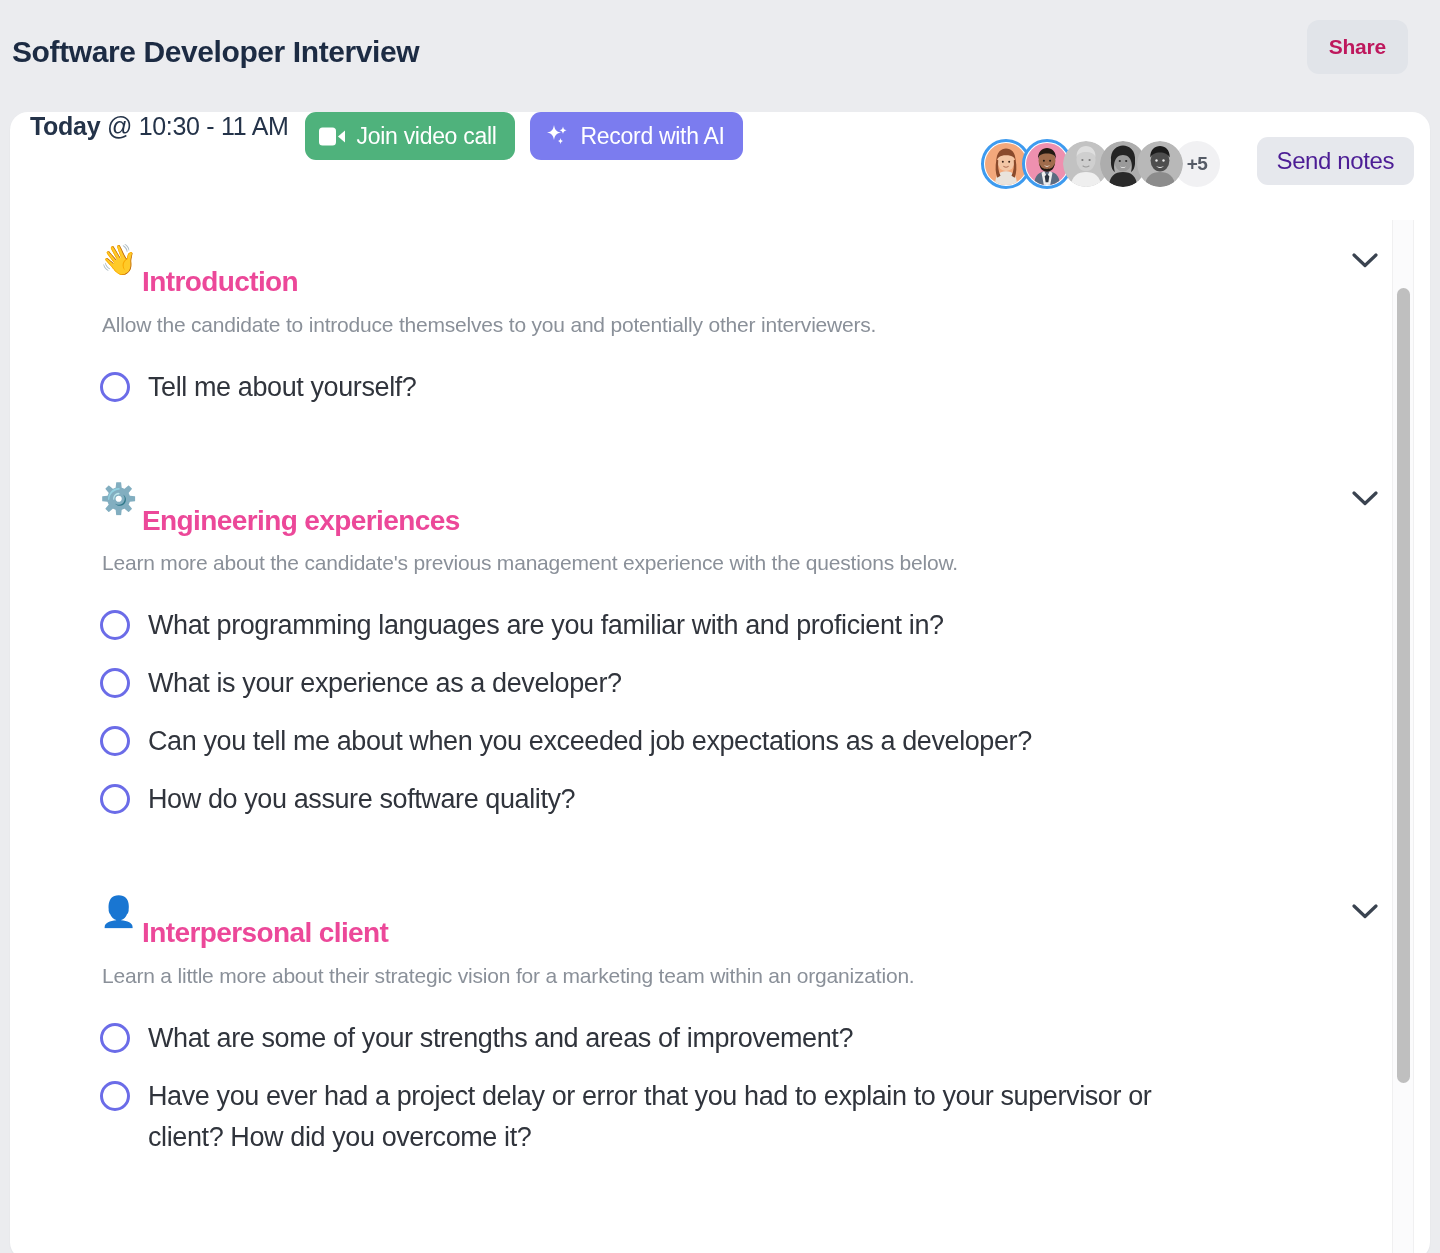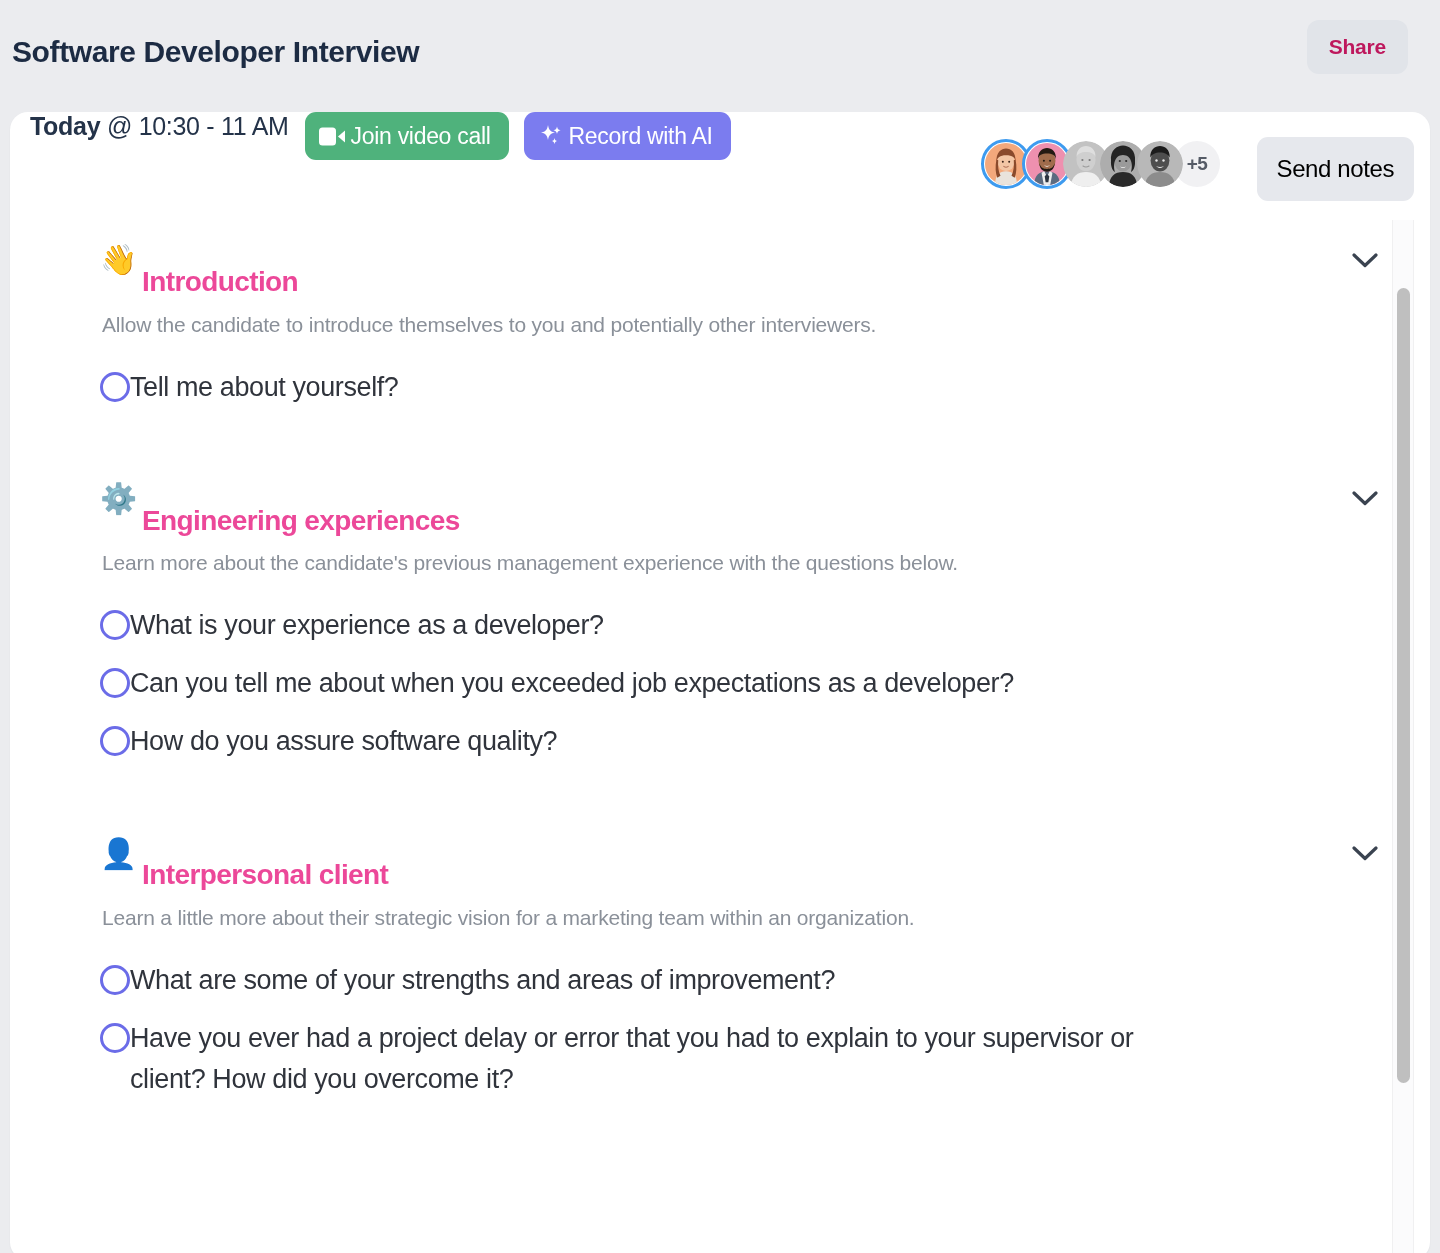--- a/index.html
+++ b/index.html
@@ -81,21 +81,21 @@
     margin-right: 16px;
   }
   .meet-time b { font-weight: bold; }
 
   .pill {
     height: 48px;
     border: none;
     border-radius: 11px;
     display: inline-flex;
     align-items: center;
-    gap: 6px;
+    gap: 12px;
     padding: 0 18px;
     color: #FFFFFF;
     font-family: "Liberation Sans", sans-serif;
     font-size: 23px;
     letter-spacing: -0.3px;
     cursor: pointer;
     white-space: nowrap;
   }
   .pill.join   { background: #4FB27C; padding-left: 14px; }
   .pill.record { background: #7B7CEF; margin-left: 15px; padding-left: 15px; }
@@ -149,26 +149,26 @@
     align-items: center;
     justify-content: center;
     letter-spacing: -0.5px;
     flex: none;
   }
 
   .send-notes {
     position: absolute;
     right: 16px;
     top: 25px;
-    height: 64px;
+    height: 48px;
     padding: 12px 20px;
     border: none;
     border-radius: 11px;
     background: #E6E8ED;
-    color: #000000;
+    color: #4c1d95;
     font-family: "Liberation Sans", sans-serif;
     font-size: 24px;
     letter-spacing: -0.4px;
     cursor: pointer;
     display: flex;
     align-items: center;
   }
 
   
   .scrollwrap {
@@ -214,20 +214,21 @@
     color: #8A9099;
     letter-spacing: -0.2px;
     margin-top: 14px;
     margin-left: 2px;
   }
 
   .qlist { margin-top: 24px; }
   .qrow {
     display: flex;
     align-items: flex-start;
+    gap: 18px;
     padding: 6px 0;
     margin-bottom: 5px;
     cursor: pointer;
   }
   .radio {
     width: 30px;
     height: 30px;
     min-width: 30px;
     border: 3px solid #6B6CE8;
     border-radius: 50%;
@@ -409,20 +410,24 @@
       <span class="sec-emoji">⚙️</span>
       <span class="sec-title">Engineering experiences</span>
       <span class="chev">
         <svg width="26" height="15" viewBox="0 0 26 15" xmlns="http://www.w3.org/2000/svg">
           <path d="M2 2 L13 12.5 L24 2" stroke="#3A4350" stroke-width="3.2" fill="none" stroke-linecap="round" stroke-linejoin="round"></path>
         </svg>
       </span>
     </div>
     <div class="sec-desc">Learn more about the candidate's previous management experience with the questions below.</div>
     <div class="qlist">
+  <div class="qrow">
+    <span class="radio"></span>
+    <span class="qtext">What programming languages are you familiar with and proficient in?</span>
+  </div>
 
   <div class="qrow">
     <span class="radio"></span>
     <span class="qtext">What is your experience as a developer?</span>
   </div>
 
 
   <div class="qrow">
     <span class="radio"></span>
     <span class="qtext">Can you tell me about when you exceeded job expectations as a developer?</span>

